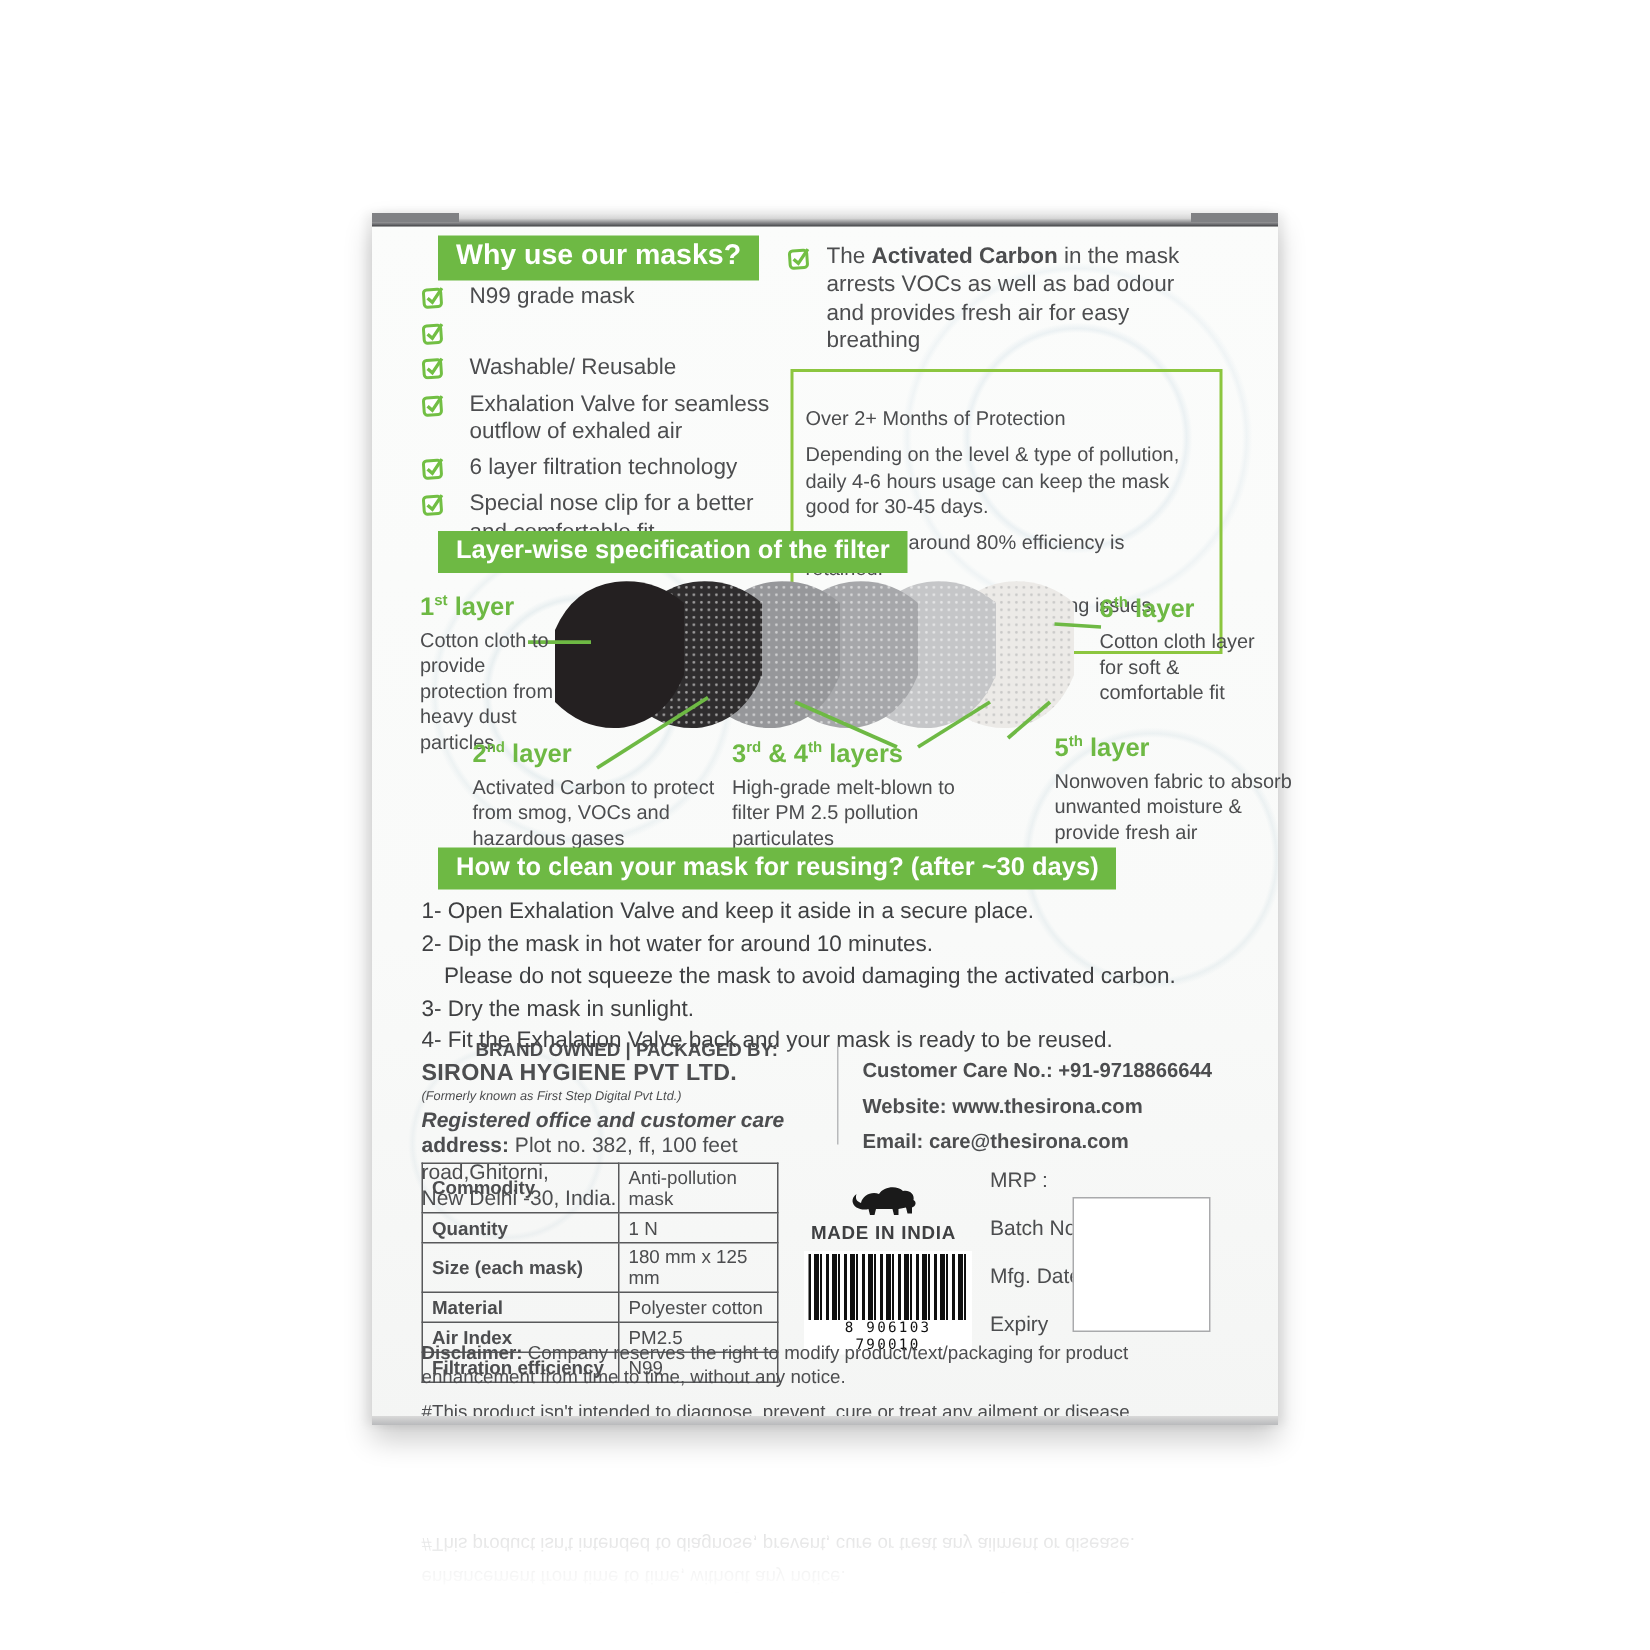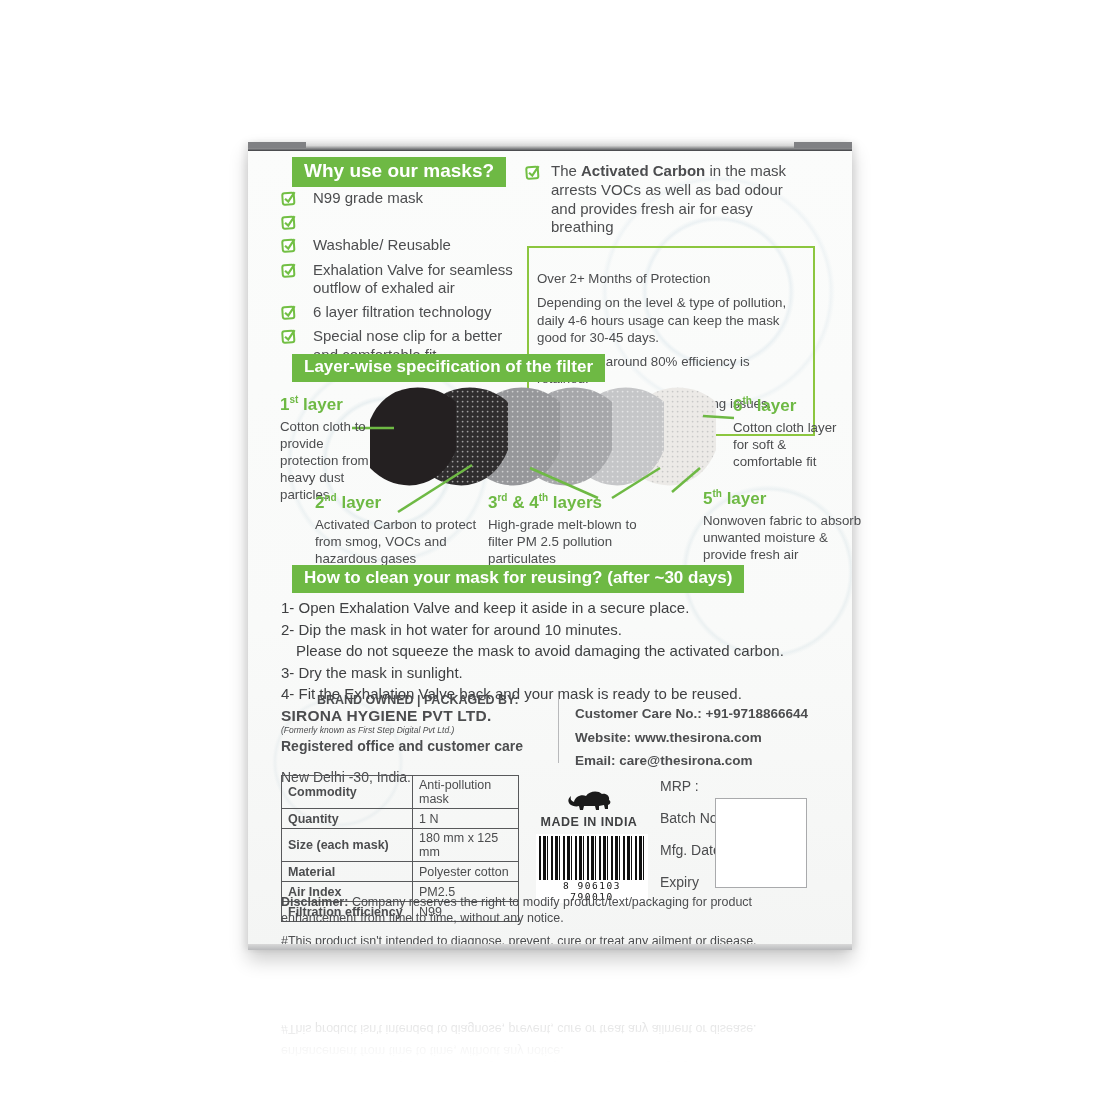--- a/index.html
+++ b/index.html
@@ -51,21 +51,21 @@
   .lines-svg{position:absolute;left:20px;top:238px;pointer-events:none;}
 
   .steps{position:absolute;left:33px;top:456px;width:540px;font-size:15px;line-height:1.3;color:#3f4042;}
   .steps .step{margin-bottom:2px;}
   .steps .indent{padding-left:15px;}
 
   .brand{position:absolute;left:33px;top:551px;width:275px;color:#4c4d4f;}
   .brand .b1{font-size:12.5px;font-weight:bold;padding-left:36px;}
   .brand .b2{font-size:15.5px;font-weight:bold;letter-spacing:0.2px;}
   .brand .b3{font-size:8.5px;font-style:italic;margin-bottom:3px;}
-  .brand .b4{font-size:14px;font-weight:bold;margin-bottom:15px;}
+  .brand .b4{font-size:14px;font-weight:bold;margin-bottom:1px;font-style:italic;}
   .brand .b5{font-size:14px;line-height:1.25;}
   .vdivider{position:absolute;left:310px;top:555px;width:1px;height:66px;background:#b8b9bb;}
   .customer{position:absolute;left:327px;top:560px;width:250px;font-size:13.5px;line-height:1.75;color:#4c4d4f;font-weight:600;}
 
   table.spec{position:absolute;left:33px;top:633px;width:238px;border-collapse:collapse;
              font-size:12.5px;color:#4c4d4f;}
   table.spec td{border:1px solid #58595b;padding:2px 6px;height:15px;}
   table.spec td.k{font-weight:bold;width:118px;}
 
   .mii{position:absolute;left:286px;top:646px;width:110px;text-align:center;color:#3f4042;}
@@ -250,20 +250,21 @@
       <div class="step indent">Please do not squeeze the mask to avoid damaging the activated carbon.</div>
       <div class="step">3- Dry the mask in sunlight.</div>
       <div class="step">4- Fit the Exhalation Valve back and your mask is ready to be reused.</div>
     </div>
 
     <div class="brand">
       <div class="b1">BRAND OWNED | PACKAGED BY:</div>
       <div class="b2">SIRONA HYGIENE PVT LTD.</div>
       <div class="b3">(Formerly known as First Step Digital Pvt Ltd.)</div>
       <div class="b4">Registered office and customer care</div>
+      <div class="b5"><span class="bold">address:</span><span> Plot no. 382, ff,  100 feet road,Ghitorni,</span></div>
       <div class="b5">New Delhi -30, India.</div>
     </div>
     <div class="vdivider"></div>
     <div class="customer">
       <div><span>Customer Care No.:</span><span class="bold"> +91-9718866644</span></div>
       <div><span>Website:</span><span class="bold"> www.thesirona.com</span></div>
       <div><span>Email:</span><span class="bold"> care@thesirona.com</span></div>
     </div>
 
     <table class="spec">

